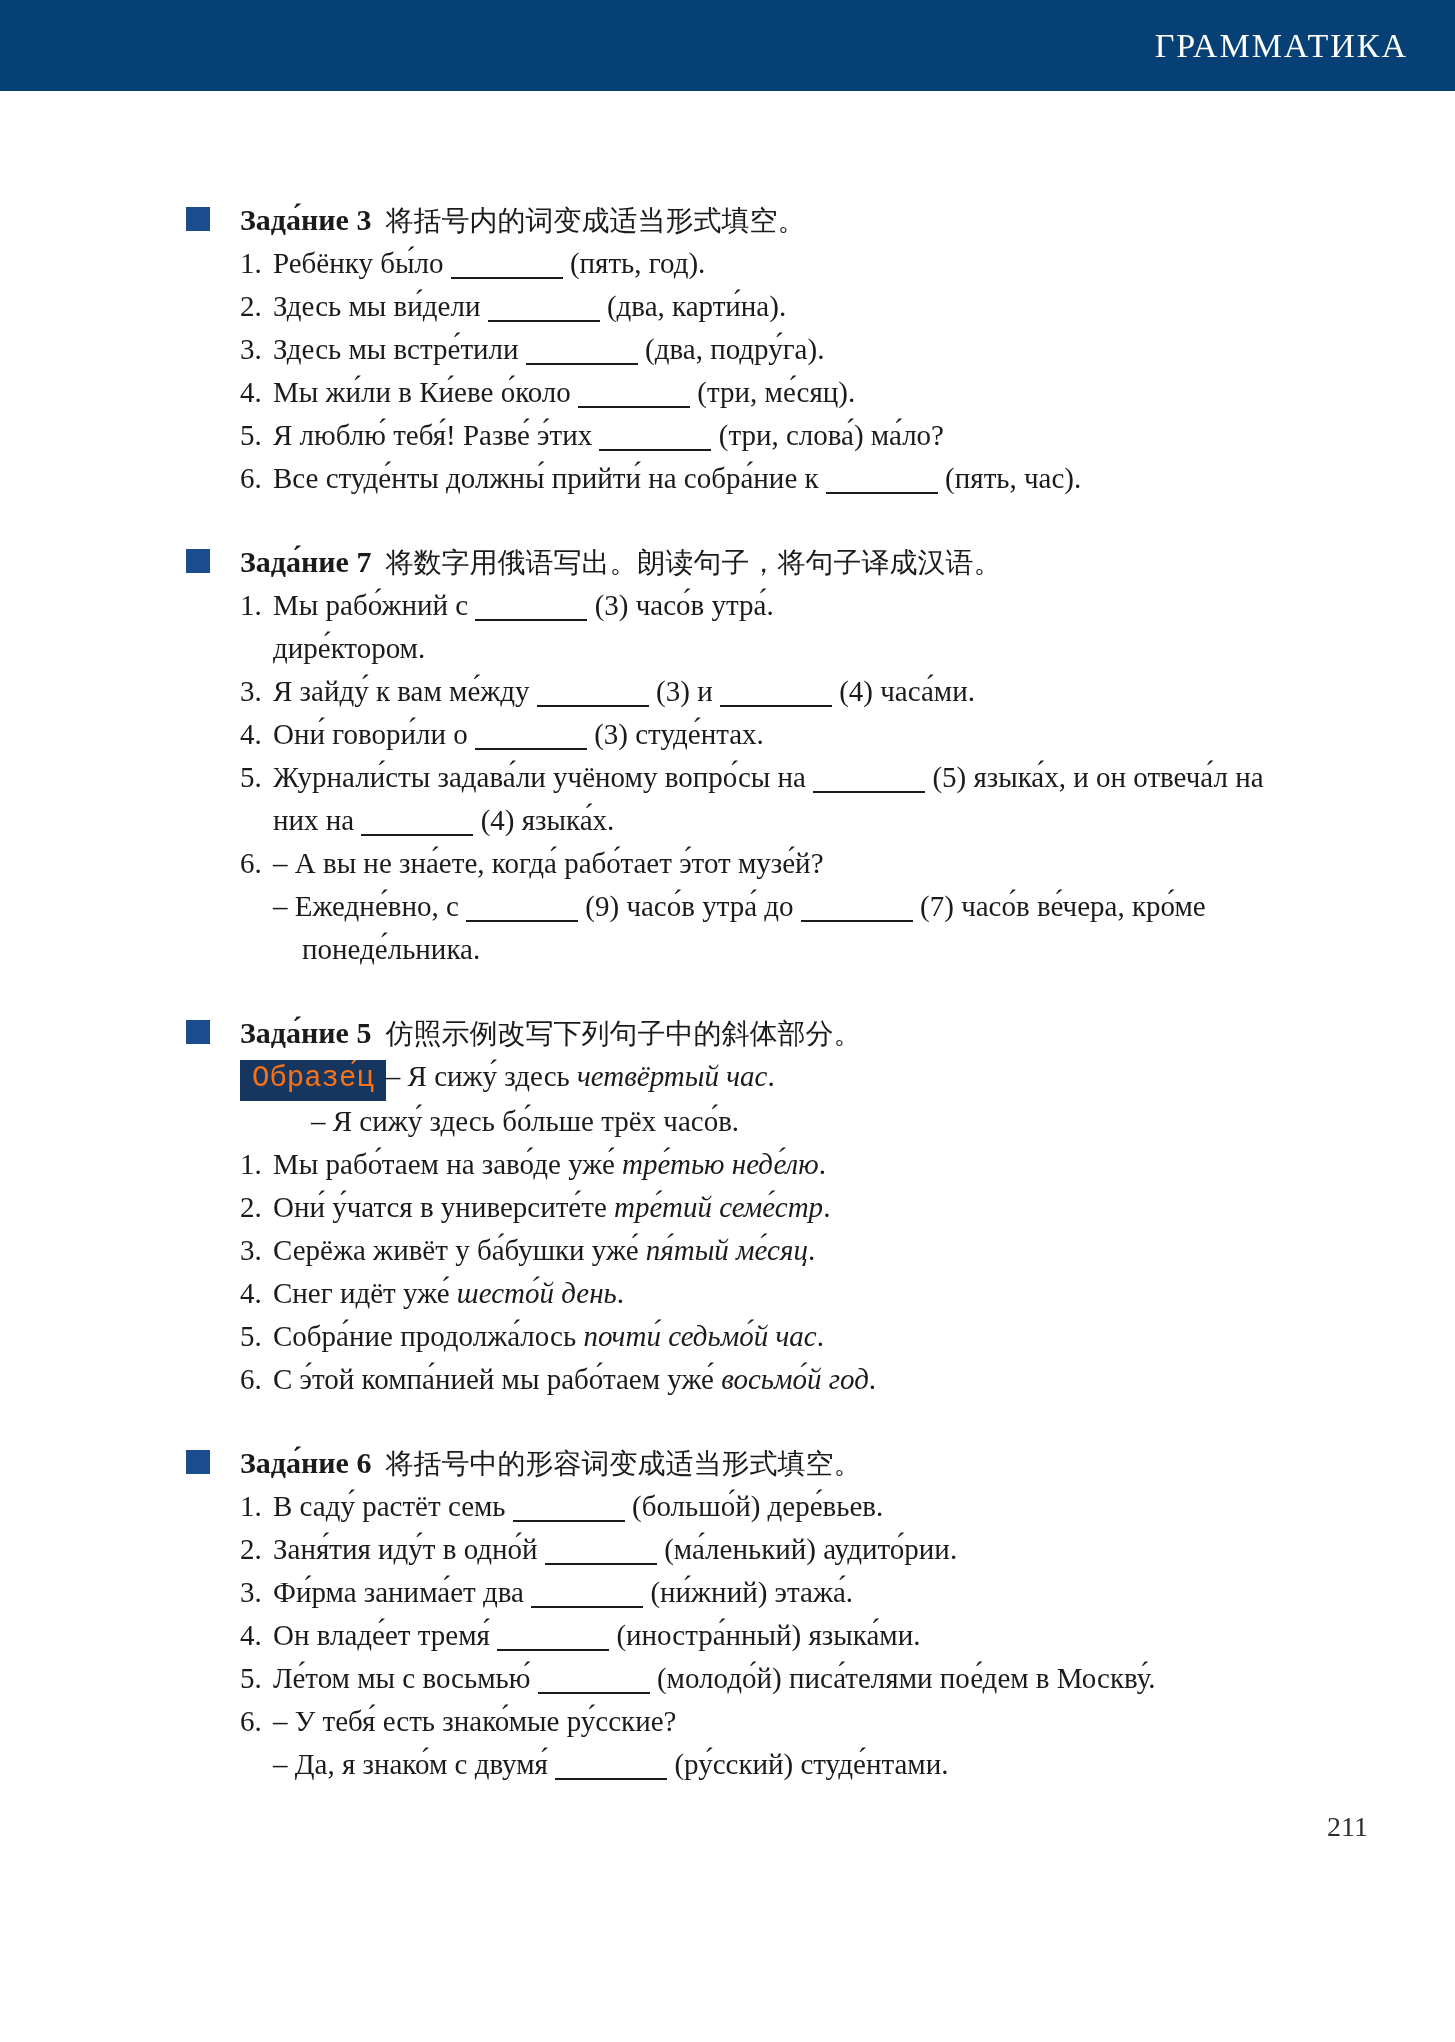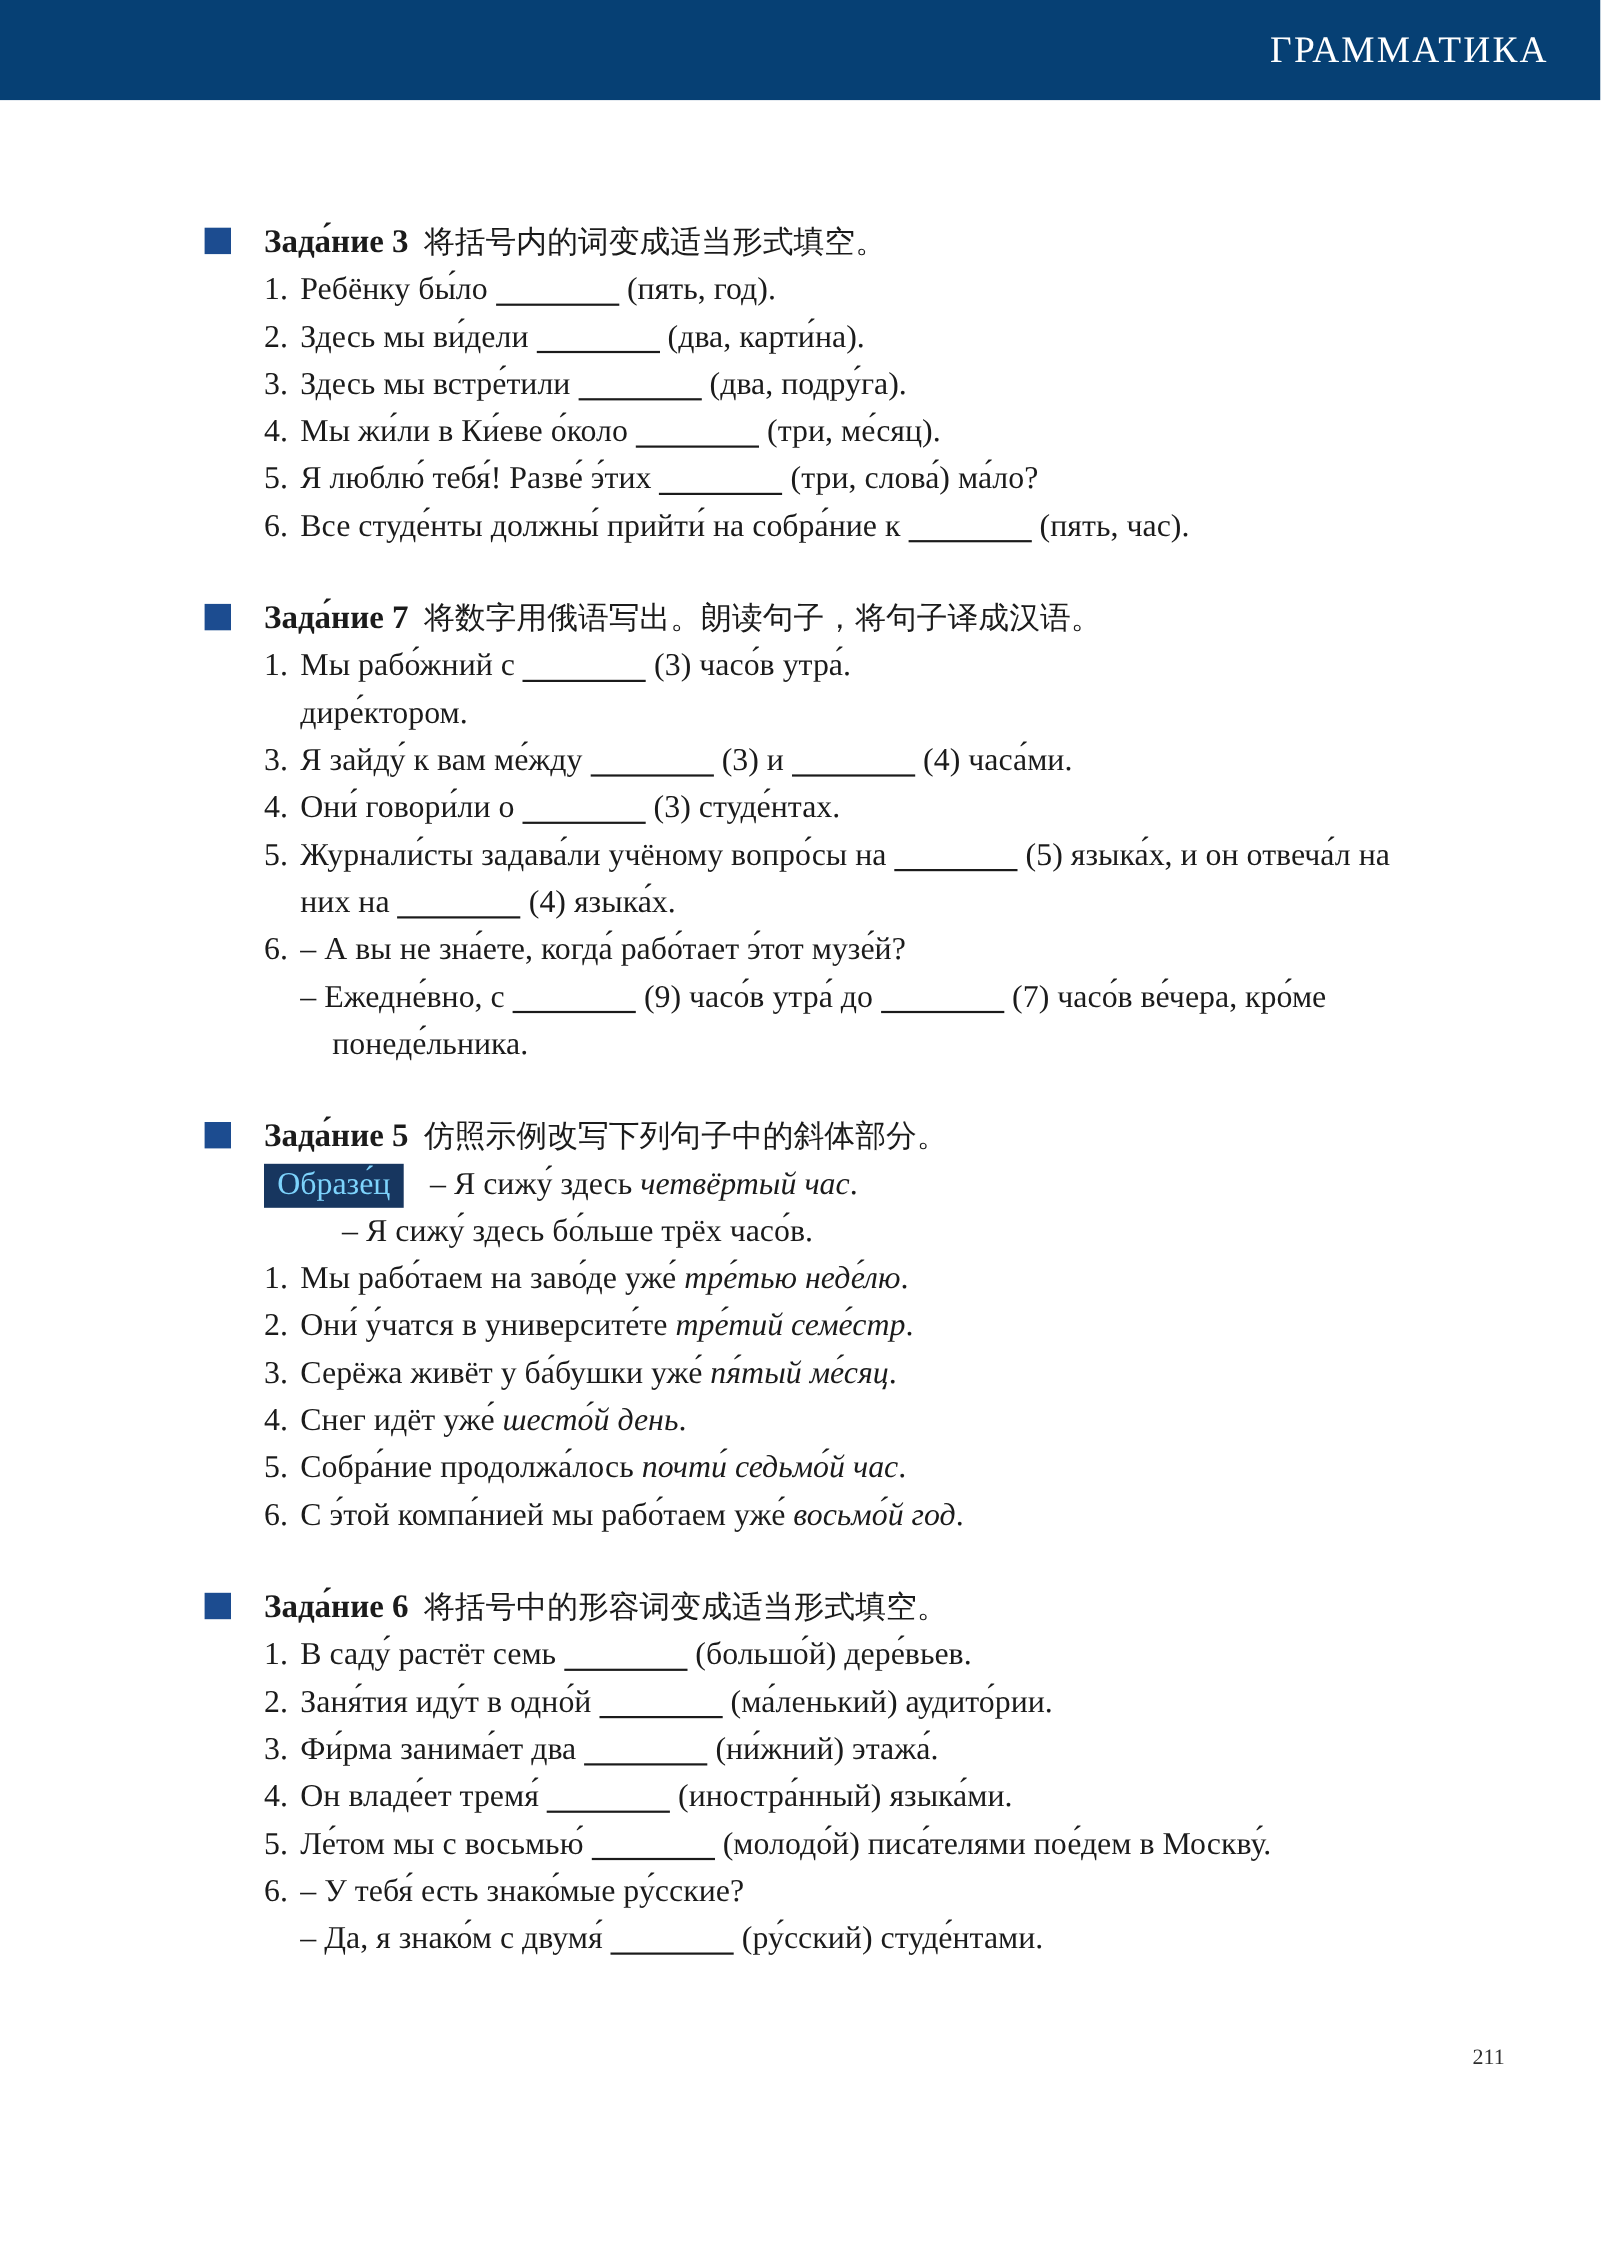--- a/index.html
+++ b/index.html
@@ -58,29 +58,30 @@
   .blank {
     display: inline-block;
     width: 112px;
     height: 30px;
     border-bottom: 2px solid #1b1b1b;
     vertical-align: -6px;
   }
   .it { font-style: italic; }
   .example-box {
     background: #17365f;
-    color: #7dd3fc;
+    color: #f97316;
     padding: 2px 12px 6px 12px;
-    margin-right: 24px;
+    margin-right: 0;
+    font-family: Liberation Mono, monospace;
   }
   .page-number {
     text-align: right;
     padding-right: 63px;
-    margin-top: 75px;
-    font-size: 20px;
+    margin-top: 25px;
+    font-size: 28px;
     color: #2e2e2e;
   }
 </style>
 </head>
 <body>
 
 <div class="page">
   <header class="topbar">
     <span class="topbar-title">ГРАММАТИКА</span>
   </header>

